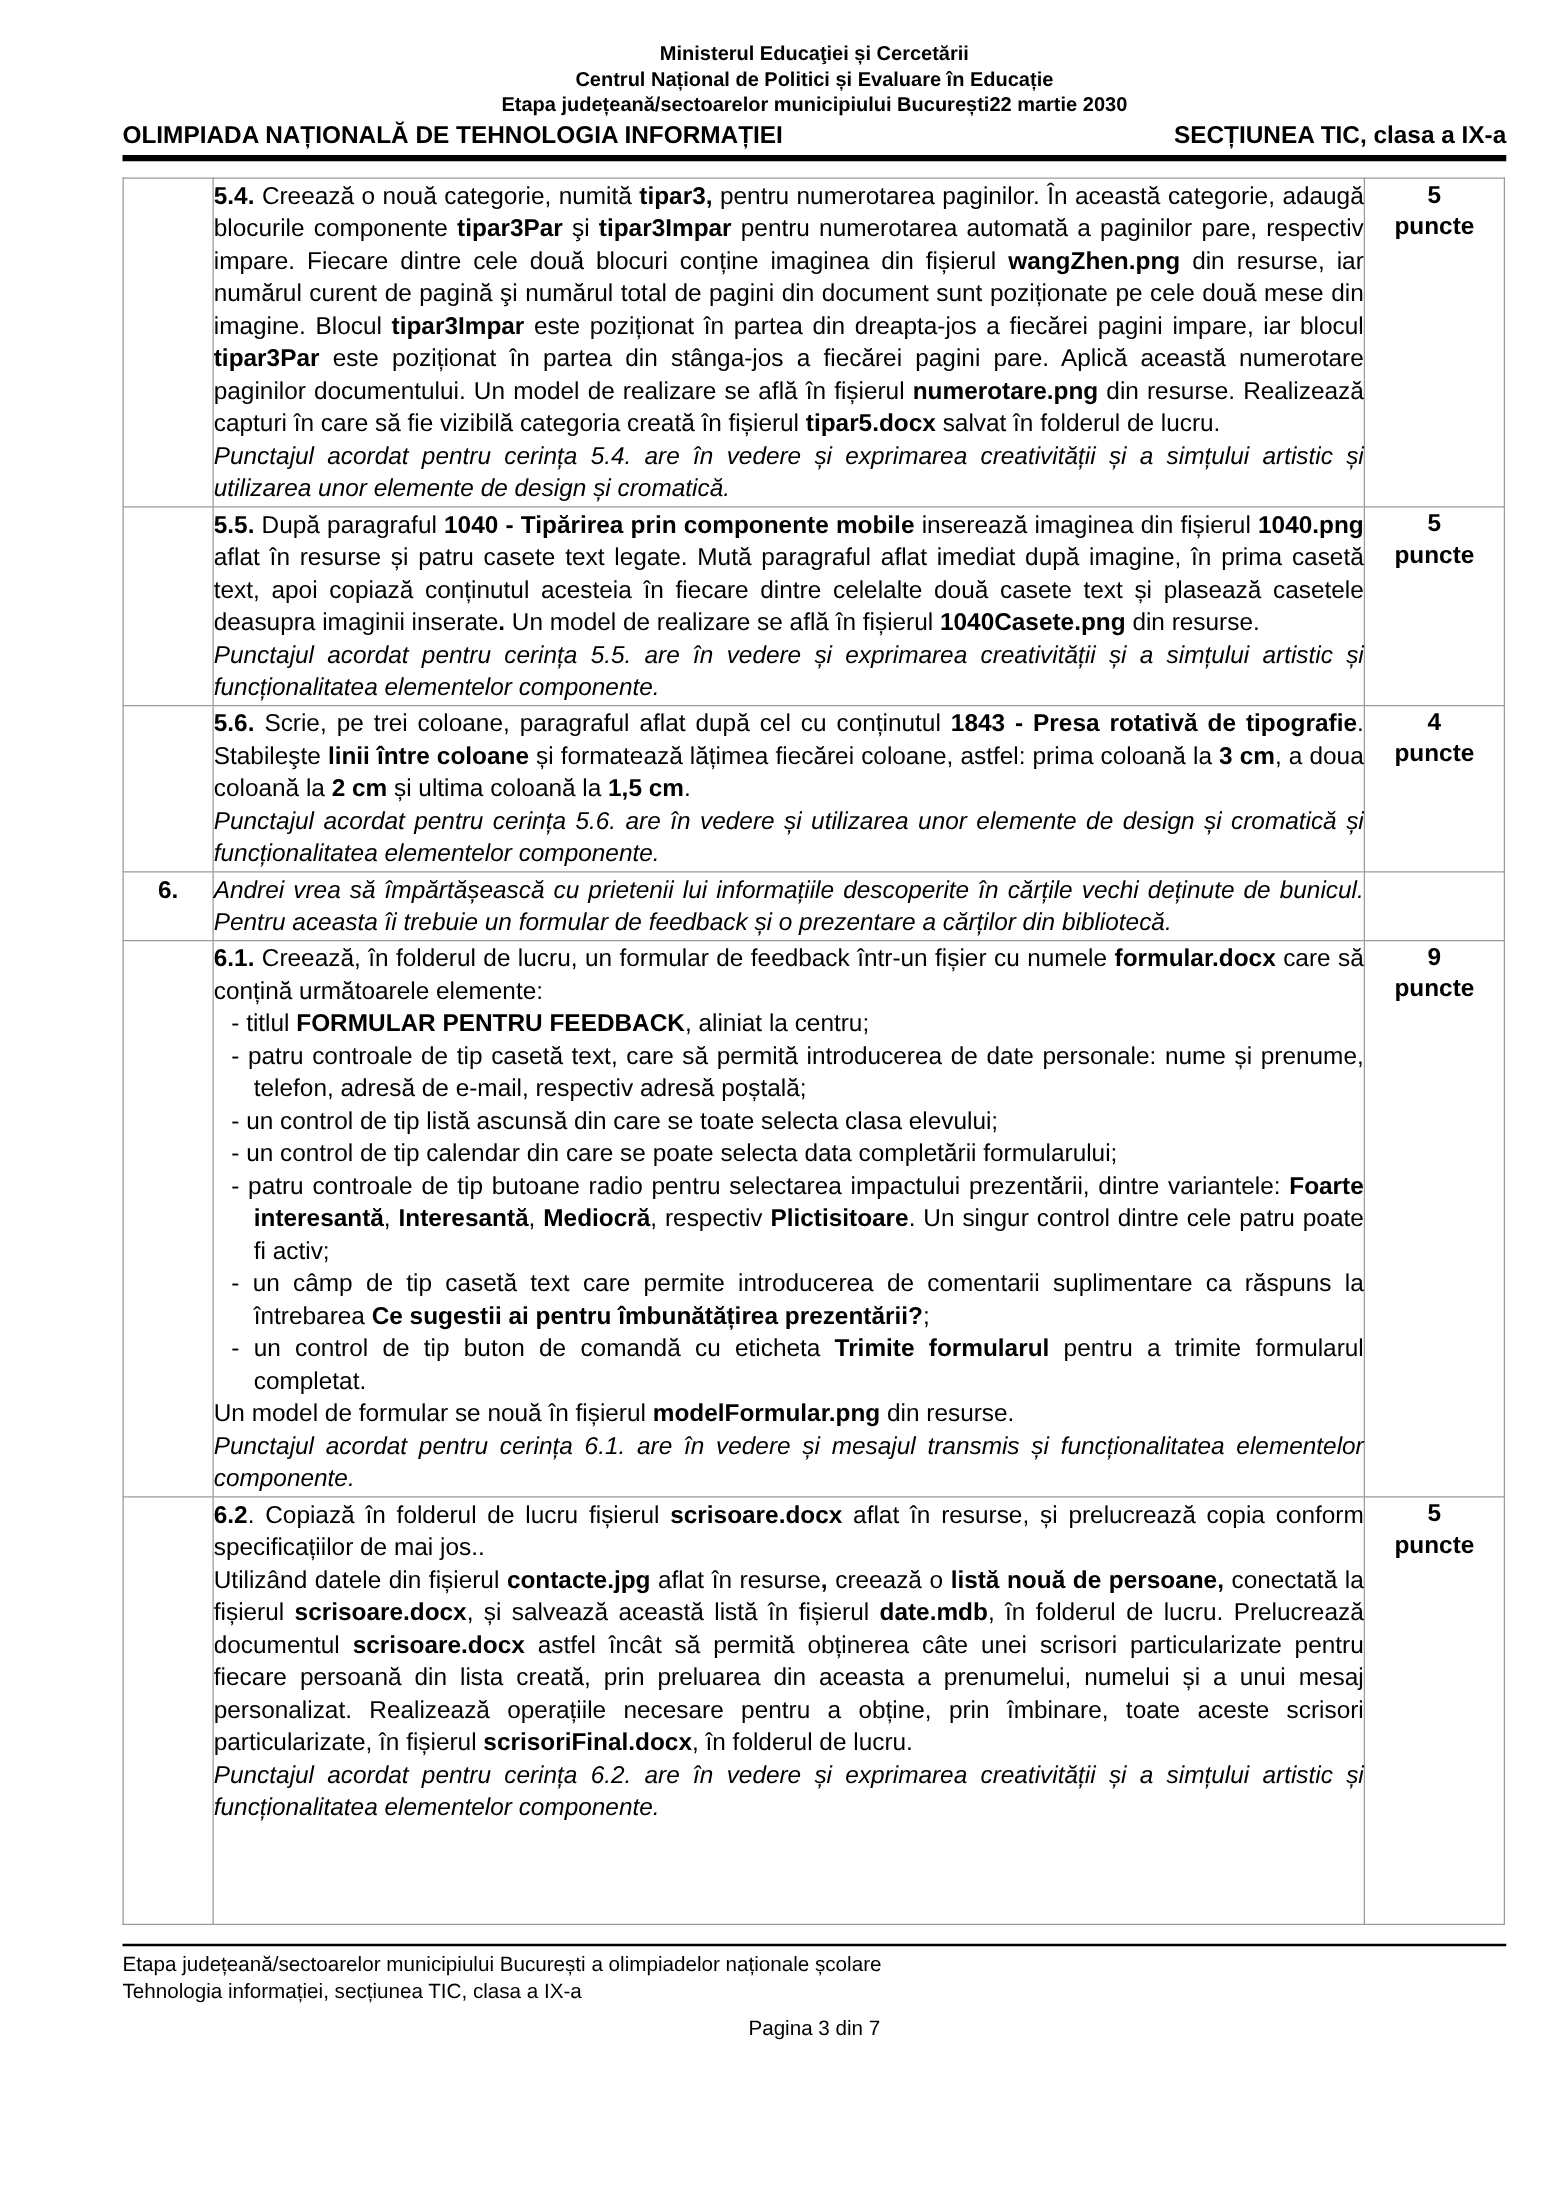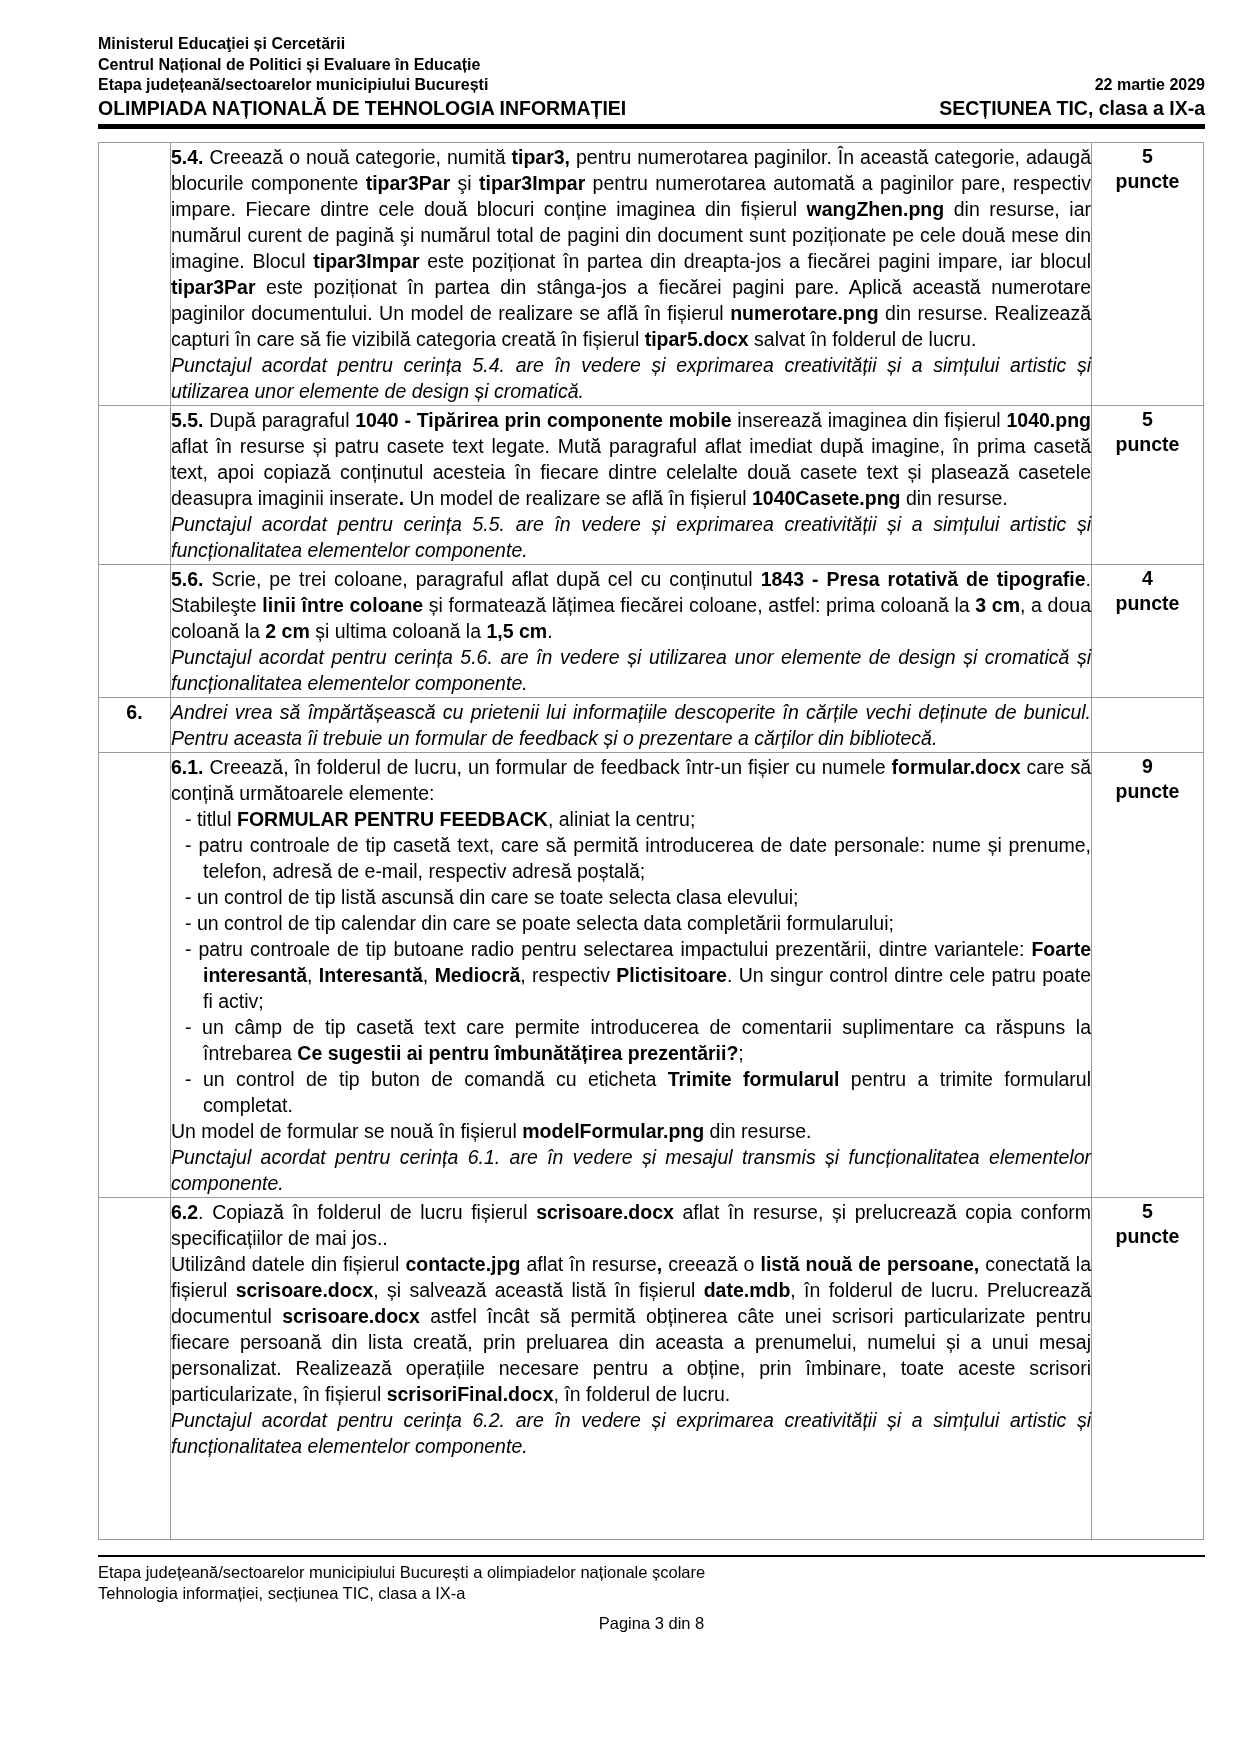--- a/index.html
+++ b/index.html
@@ -4,21 +4,21 @@
 <style>
   html,body{margin:0;padding:0;background:#fff;}
   body{
     width:1241px;height:1755px;overflow:hidden;color:#000;
     font-family:"Liberation Sans", sans-serif;
     -webkit-font-smoothing:antialiased;
   }
   .page{padding:34px 36px 0 98px;}
   
   .h-row{display:flex;justify-content:space-between;align-items:baseline;font-weight:bold;}
-  .h-small{font-size:16px;line-height:20.5px;}
+  .h-small{font-size:16px;line-height:20.5px;justify-content:center;}
   .h-big{font-size:19.5px;line-height:25px;}
   .rule{height:5px;background:#000;margin-top:3px;width:1107px;}
   
   table.tasks{border-collapse:collapse;table-layout:fixed;width:951px;margin-top:13px;}
   table.tasks td{border:1px solid #9a9a9a;vertical-align:top;padding:1px 0;}
   td.c-num{text-align:center;font-weight:bold;font-size:19.5px;line-height:26px;}
   td.c-body{padding:1px 9px;}
   td.c-pts{text-align:center;font-weight:bold;font-size:19.5px;line-height:25px;padding-top:2px;}
   .para{font-size:19.5px;line-height:26px;text-align:justify;}
   .para.italic{font-style:italic;}
@@ -38,21 +38,21 @@
 
   <header>
     <div class="h-row h-small">
       <span>Ministerul Educaţiei și Cercetării</span>
     </div>
     <div class="h-row h-small">
       <span>Centrul Național de Politici și Evaluare în Educație</span>
     </div>
     <div class="h-row h-small">
       <span>Etapa județeană/sectoarelor municipiului București</span>
-      <span>22 martie 2029</span>
+      <span>22 martie 2030</span>
     </div>
     <div class="h-row h-big">
       <span>OLIMPIADA NAȚIONALĂ DE TEHNOLOGIA INFORMAȚIEI</span>
       <span>SECȚIUNEA TIC, clasa a IX-a</span>
     </div>
     <div class="rule"></div>
   </header>
 
   <table class="tasks">
     <colgroup>
@@ -132,16 +132,16 @@
             <div>puncte</div>
           </td>
         </tr>
       </tbody>
   </table>
 
   <footer class="footer">
     <div class="f-rule"></div>
     <div class="f-line">Etapa județeană/sectoarelor municipiului București a olimpiadelor naționale școlare</div>
     <div class="f-line">Tehnologia informației, secțiunea TIC, clasa a IX-a</div>
-    <div class="f-page">Pagina 3 din 8</div>
+    <div class="f-page">Pagina 3 din 7</div>
   </footer>
 
 </div>
 
 </body></html>

